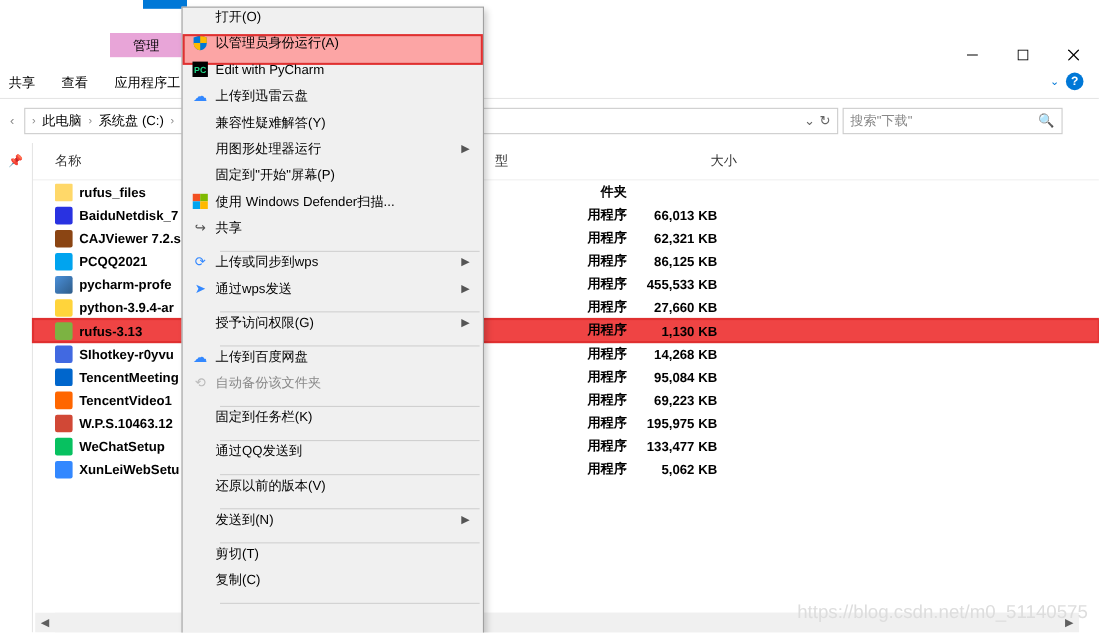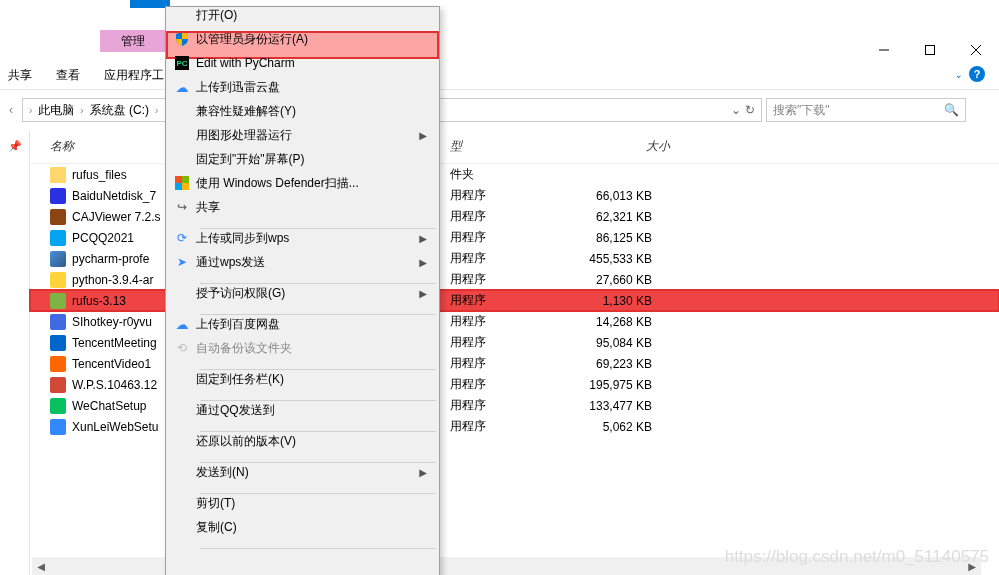--- a/index.html
+++ b/index.html
@@ -26,31 +26,31 @@
     .bc-dropdown { margin-left: auto; display: flex; gap: 4px; color: #666; }
     .search-box { width: 200px; border: 1px solid #ccc; height: 24px; display: flex; align-items: center; padding: 0 6px; color: #888; }
     .search-box span:first-child { flex: 1; }
     
     .content { position: absolute; top: 130px; left: 0; right: 0; bottom: 0; display: flex; }
     
     .sidebar { width: 30px; border-right: 1px solid #e5e5e5; padding-top: 10px; }
     .pin { color: #888; font-size: 11px; padding-left: 8px; }
     
     .file-list { flex: 1; position: relative; }
-    .col-headers { display: flex; padding: 8px 0 8px 20px; font-size: 12px; color: #333; border-bottom: 1px solid #f0f0f0; font-style: italic; }
+    .col-headers { display: flex; padding: 8px 0 8px 20px; font-size: 12px; color: #333; border-bottom: 1px solid #f0f0f0; }
     .col-name { width: 400px; }
     .col-type { width: 120px; }
     .col-size { width: 100px; text-align: right; }
     
-    .file-row { display: flex; align-items: center; padding: 2px 0 2px 20px; height: 21px; }
+    .file-row { display: flex; align-items: center; padding: 2px 0 2px 20px; height: 21px; font-weight: bold; }
     .file-row.selected { background: #ef4444; }
     .file-row.highlighted { outline: 2px solid #e03030; outline-offset: -1px; }
     .file-icon { width: 16px; height: 16px; margin-right: 6px; flex-shrink: 0; }
     .file-name { width: 378px; }
-    .file-type { width: 120px; padding-left: 0; }
+    .file-type { width: 120px; padding-left: 0; text-align: right; }
     .file-size { width: 82px; text-align: right; }
     
     .icon-folder { background: #ffd869; border-radius: 1px; }
     .icon-exe { background: linear-gradient(135deg, #4a90d9, #2e5c8a); border-radius: 2px; }
     .icon-rufus { background: #7cb342; border-radius: 2px; }
     .icon-pc { background: #00a4ef; border-radius: 2px; }
     .icon-tc { background: #0066cc; border-radius: 2px; }
     .icon-wps { background: #d14836; border-radius: 2px; }
     .icon-wx { background: #07c160; border-radius: 2px; }
     .icon-xl { background: #3388ff; border-radius: 2px; }

